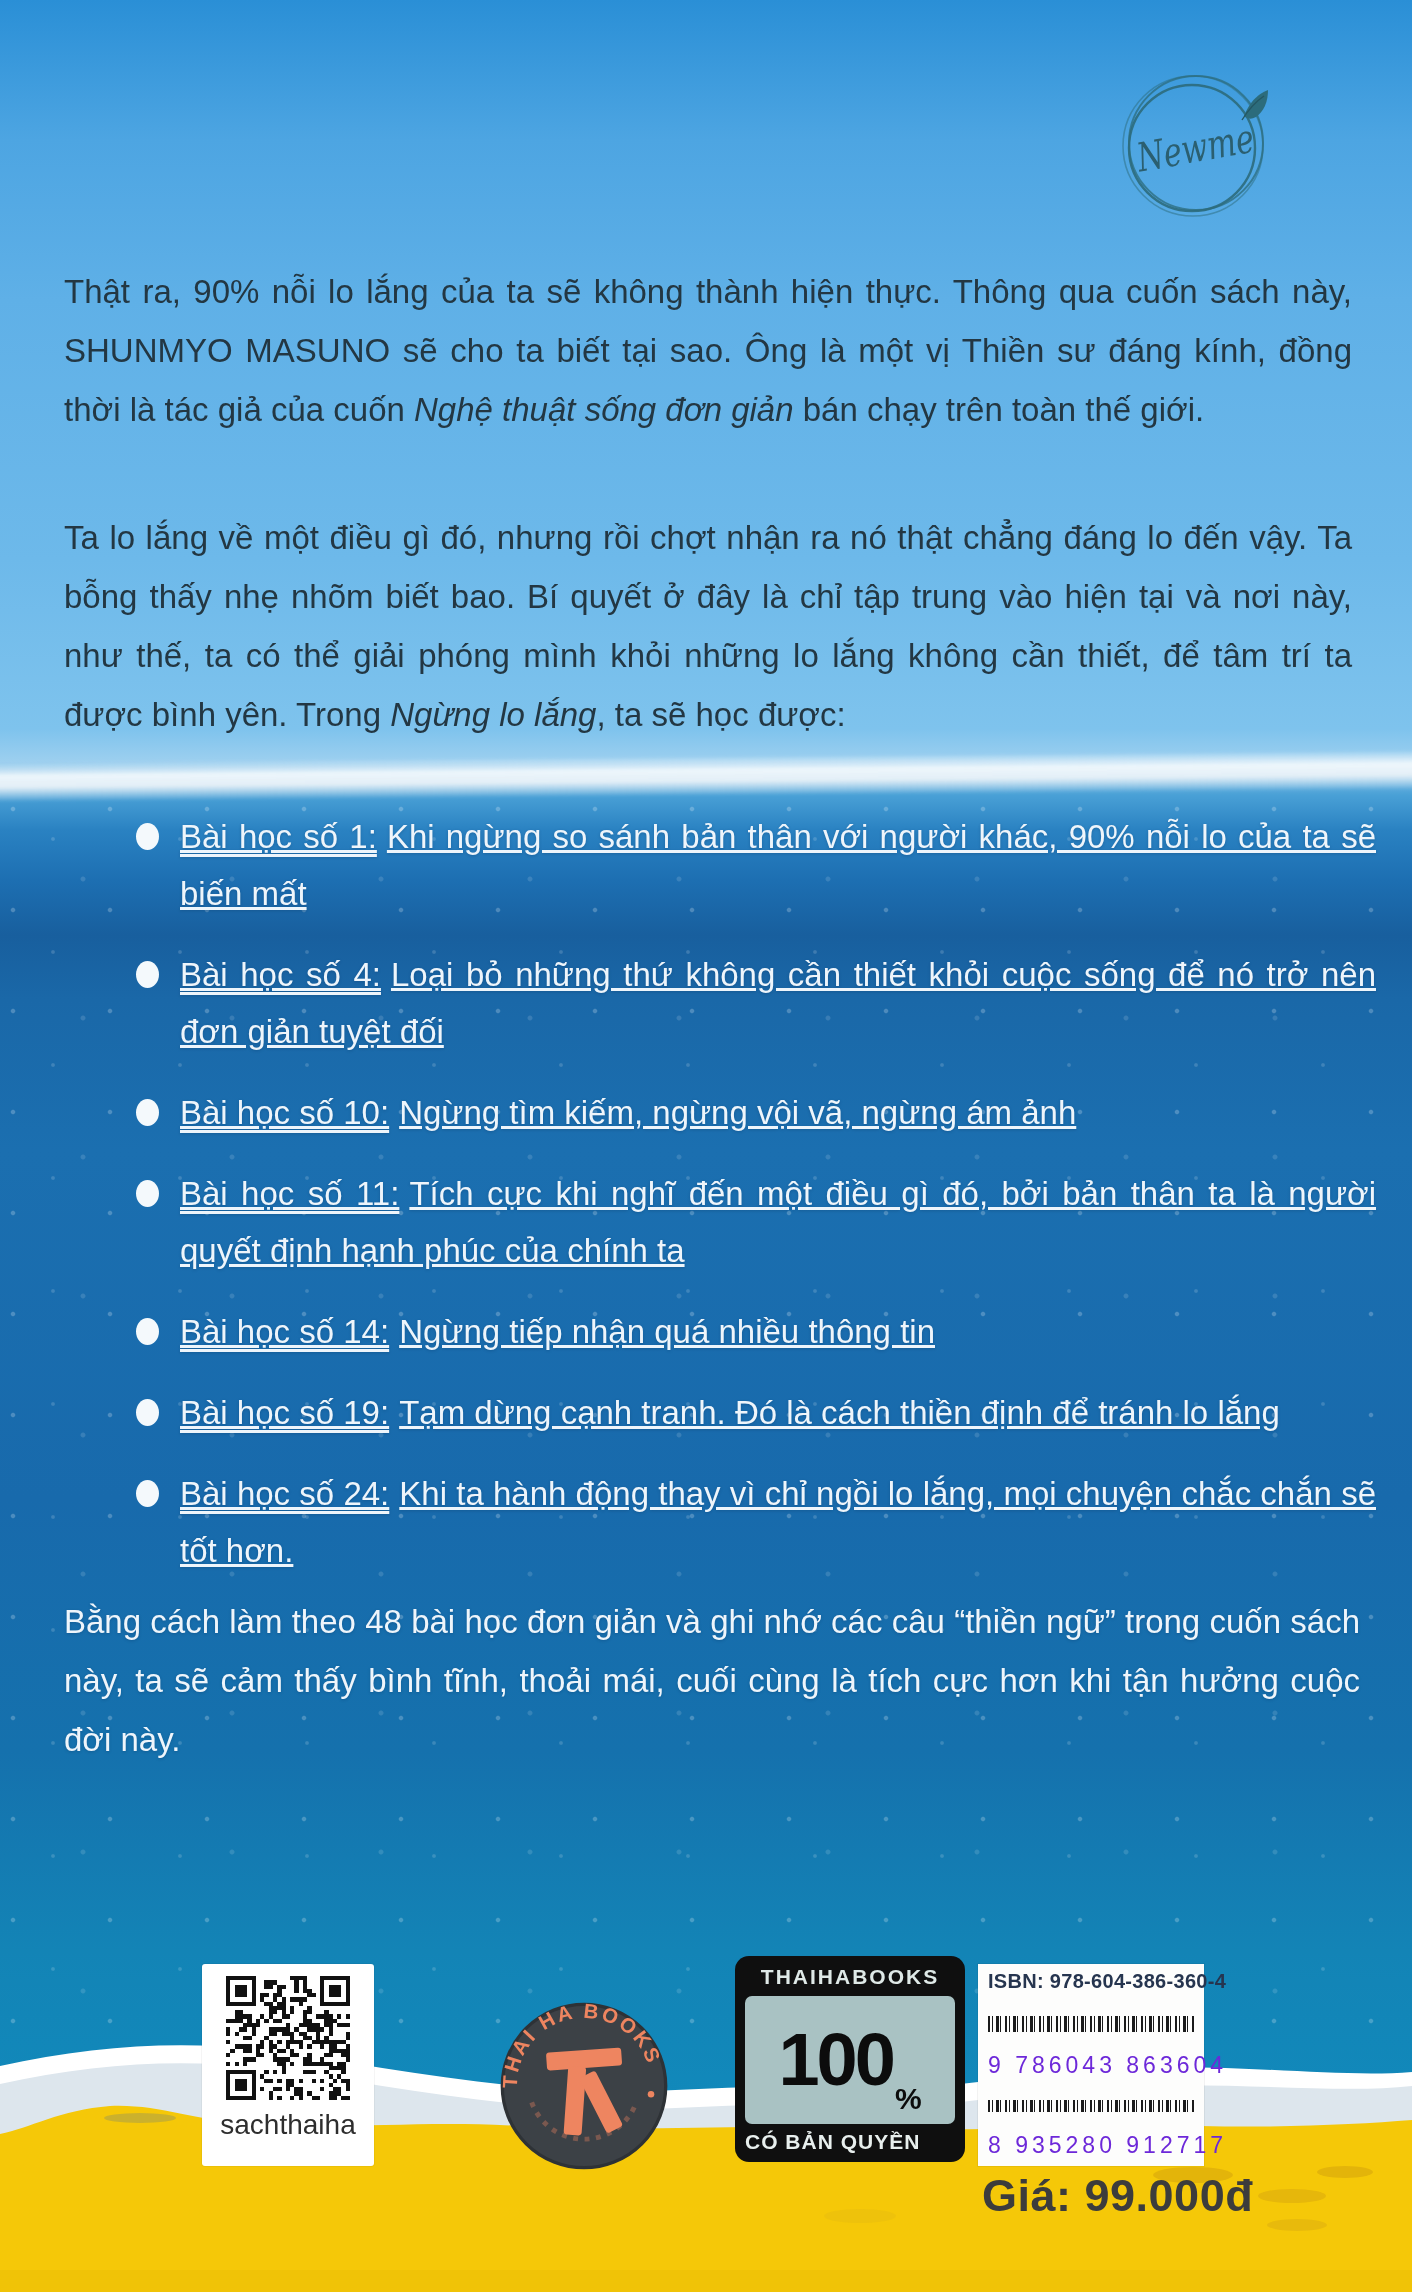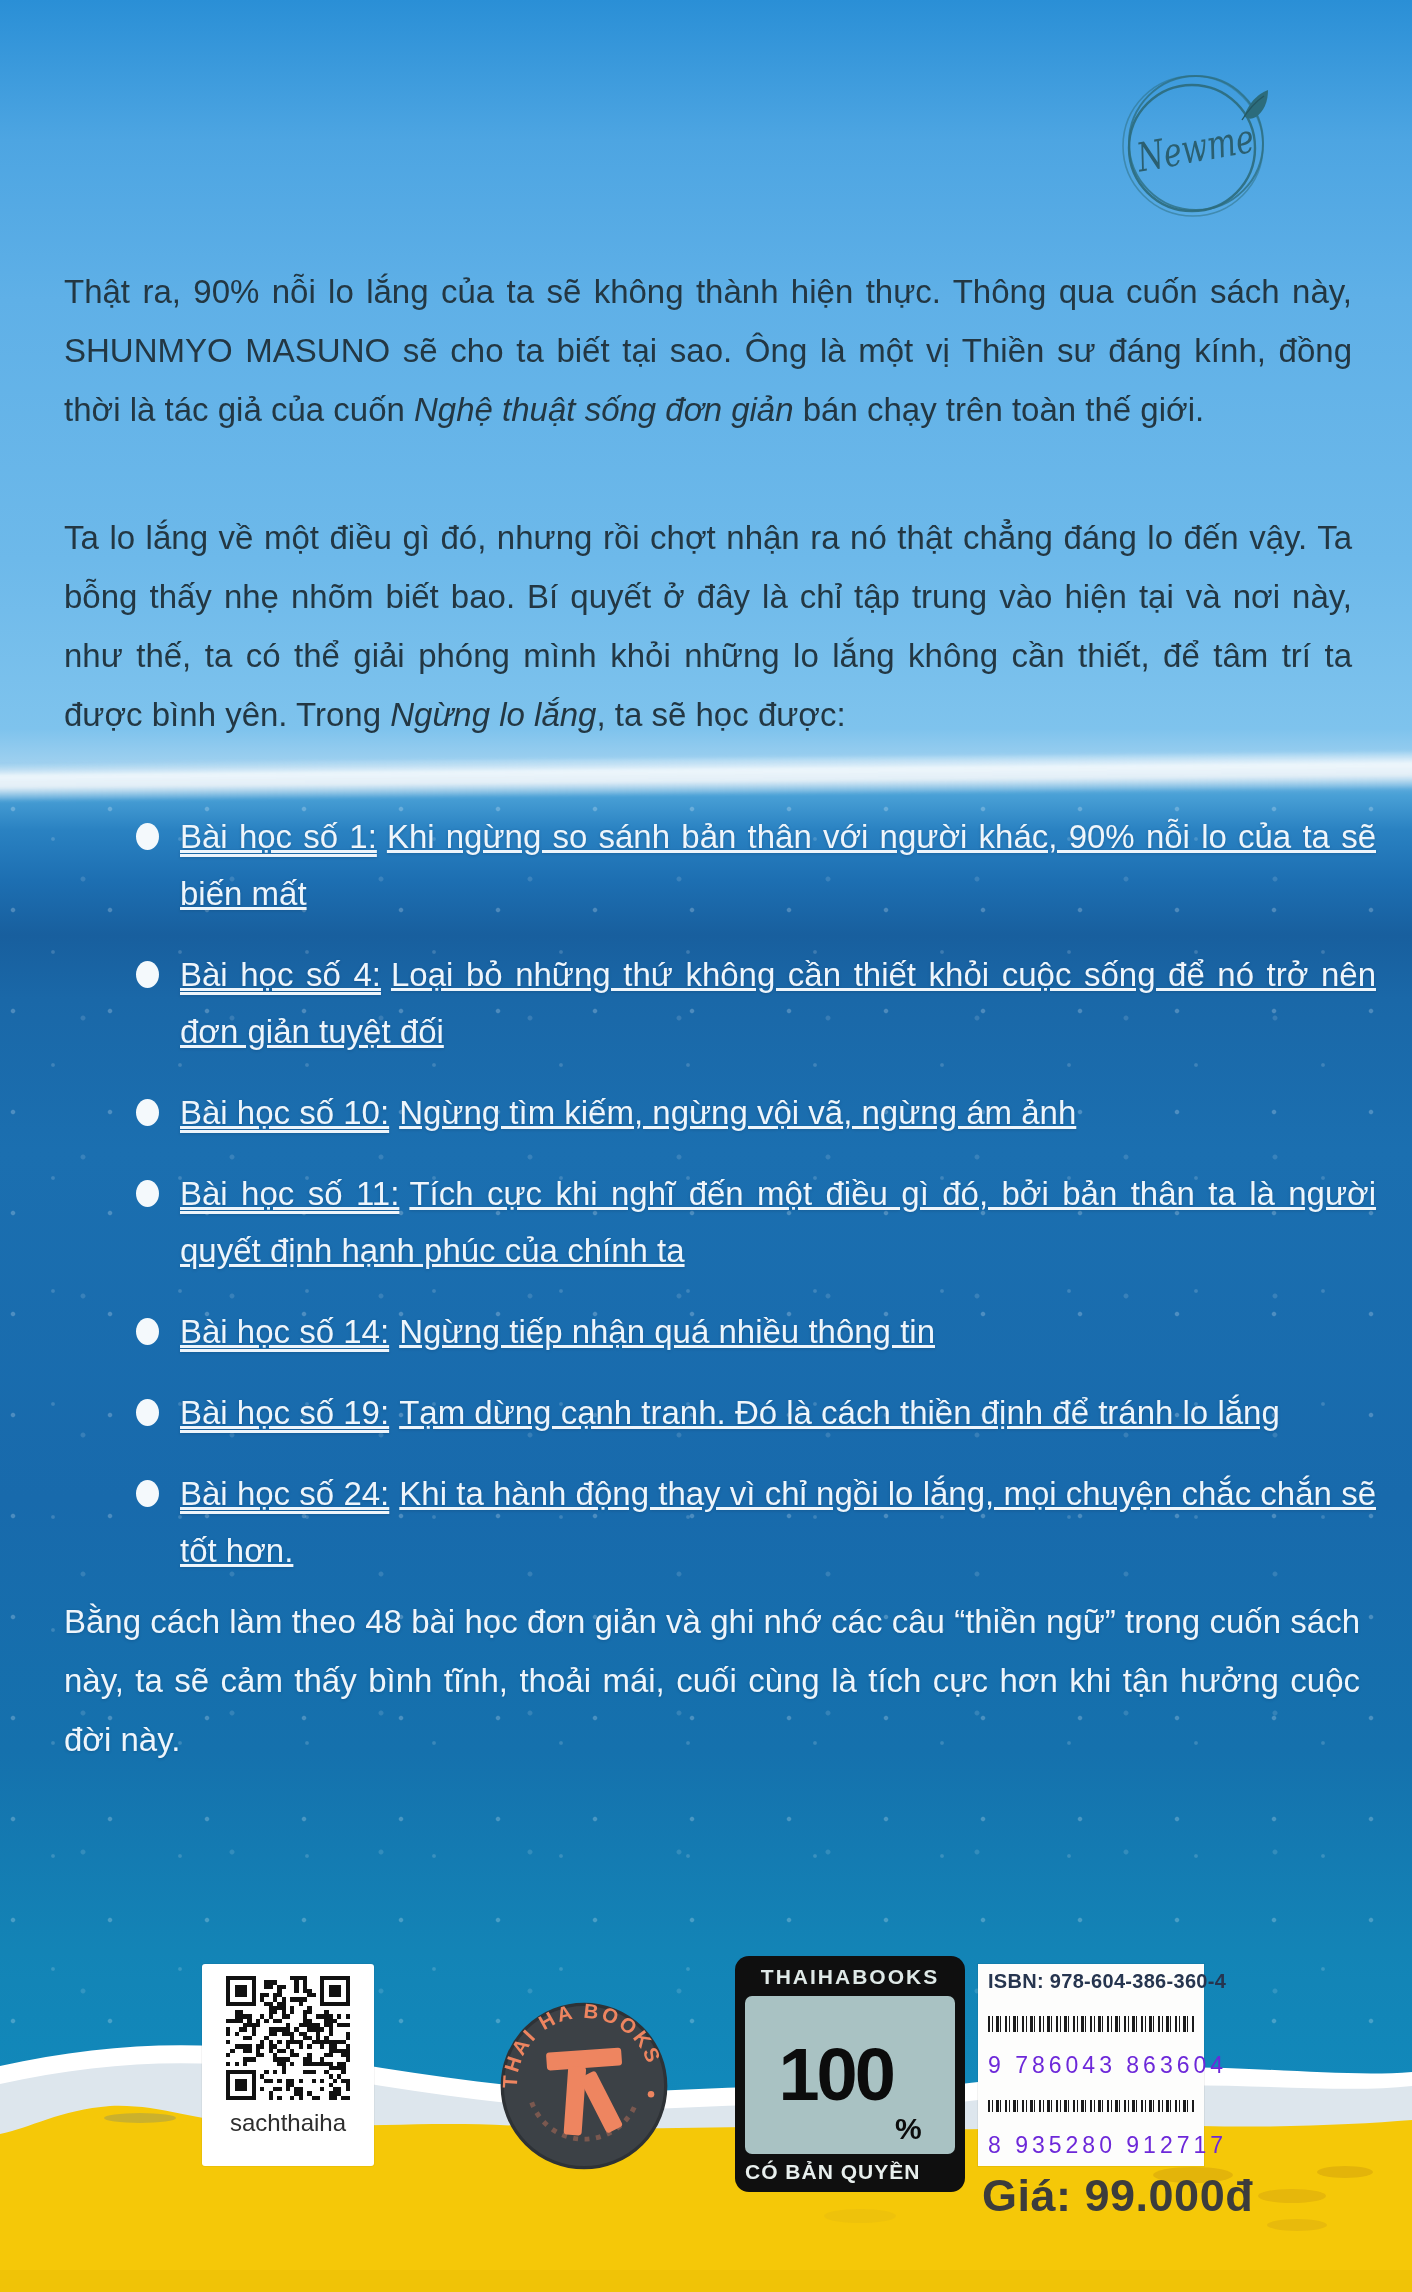--- a/index.html
+++ b/index.html
@@ -39,25 +39,25 @@
     line-height:59px;text-align:justify;text-shadow:0 1px 3px rgba(8,48,88,.28);}
   
   .newme{position:absolute;left:1106px;top:56px;width:176px;height:180px;}
   
   .beach{position:absolute;left:0;top:2020px;width:1412px;height:272px;}
   
   .qr-card{position:absolute;left:202px;top:1964px;width:172px;height:202px;background:#ffffff;
     border-radius:3px;display:flex;flex-direction:column;align-items:center;padding-top:12px;
     box-sizing:border-box;box-shadow:0 0 0 1px rgba(0,0,0,.04);}
   .qr{width:124px;height:124px;}
-  .qr-caption{margin-top:9px;font-size:24px;color:#2e2e2e;}
+  .qr-caption{margin-top:9px;font-size:28px;color:#2e2e2e;}
   
   .publisher{position:absolute;left:499px;top:2001px;width:170px;height:170px;}
   
-  .stamp{position:absolute;left:735px;top:1956px;width:230px;height:236px;background:#0f0f0f;
+  .stamp{position:absolute;left:735px;top:1956px;width:230px;height:206px;background:#0f0f0f;
     border-radius:14px;box-sizing:border-box;padding:9px 10px 6px;display:flex;flex-direction:column;}
   .stamp-top{color:#dfe9e7;font-size:21px;font-weight:bold;letter-spacing:2px;text-align:center;}
   .stamp-mid{flex:1;margin-top:7px;background:#a9c2c3;border-radius:7px;display:flex;align-items:center;
     justify-content:center;color:#0c0c0c;}
   .stamp-100{font-size:74px;font-weight:800;letter-spacing:-3px;line-height:1;}
   .stamp-pct{font-size:30px;font-weight:800;align-self:flex-end;margin:0 0 8px 2px;}
   .stamp-bot{margin-top:6px;color:#e8efed;font-size:21px;font-weight:bold;letter-spacing:1px;
     text-align:left;padding-bottom:2px;}
   
   .barcode-card{position:absolute;left:978px;top:1964px;width:226px;height:202px;background:#fdfdfc;

